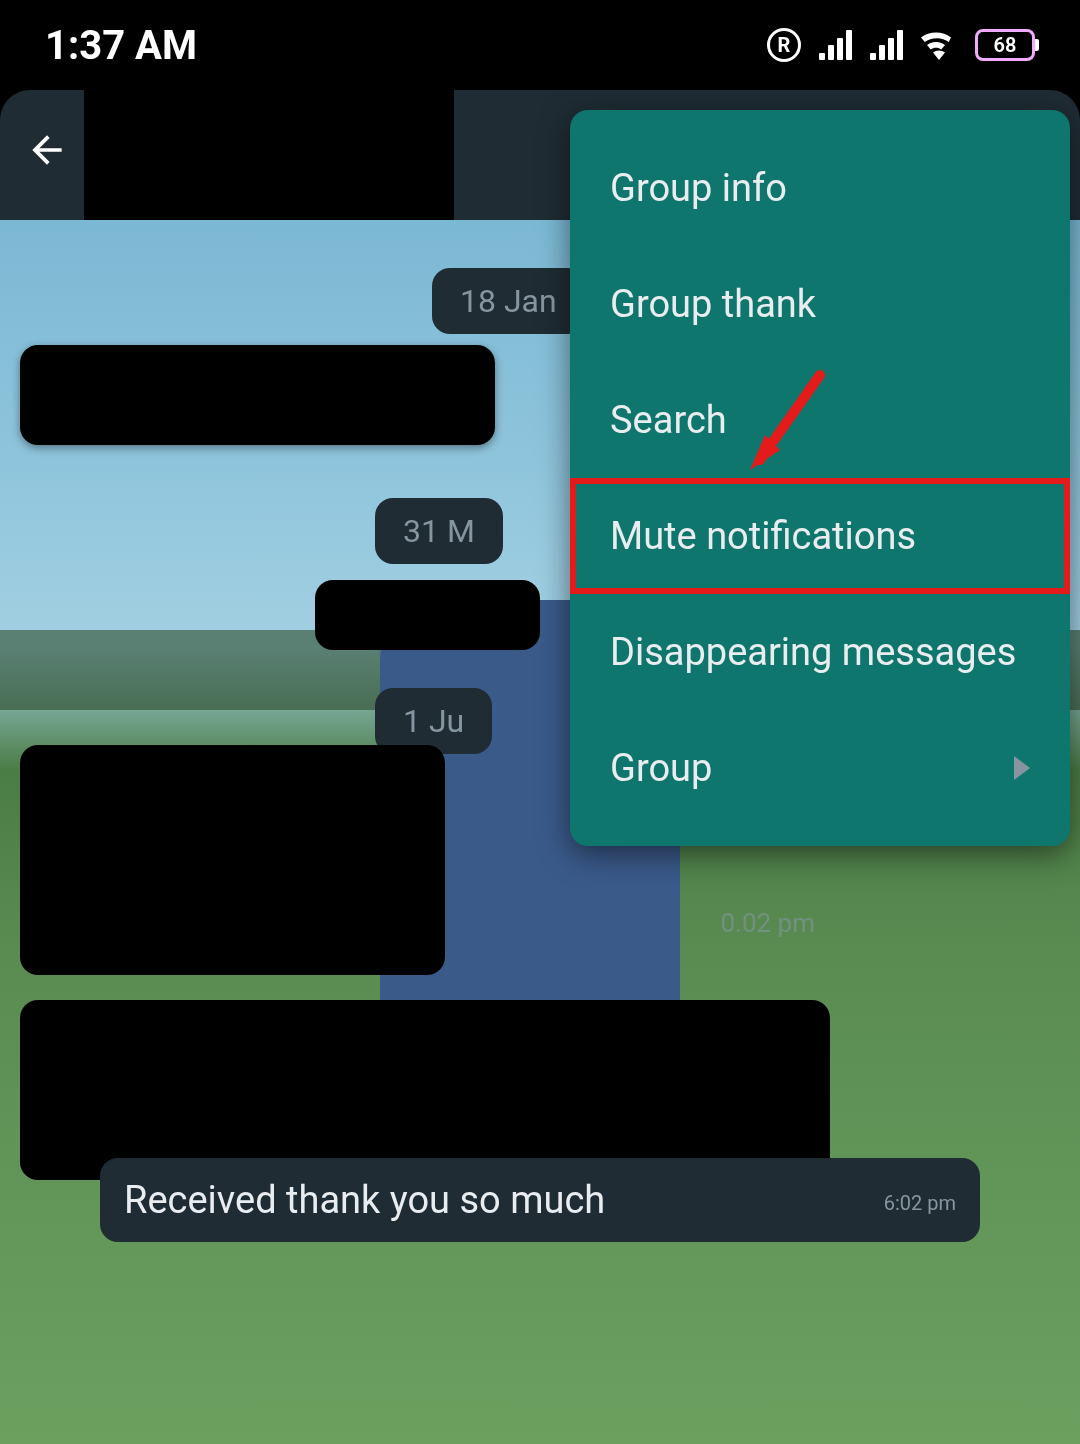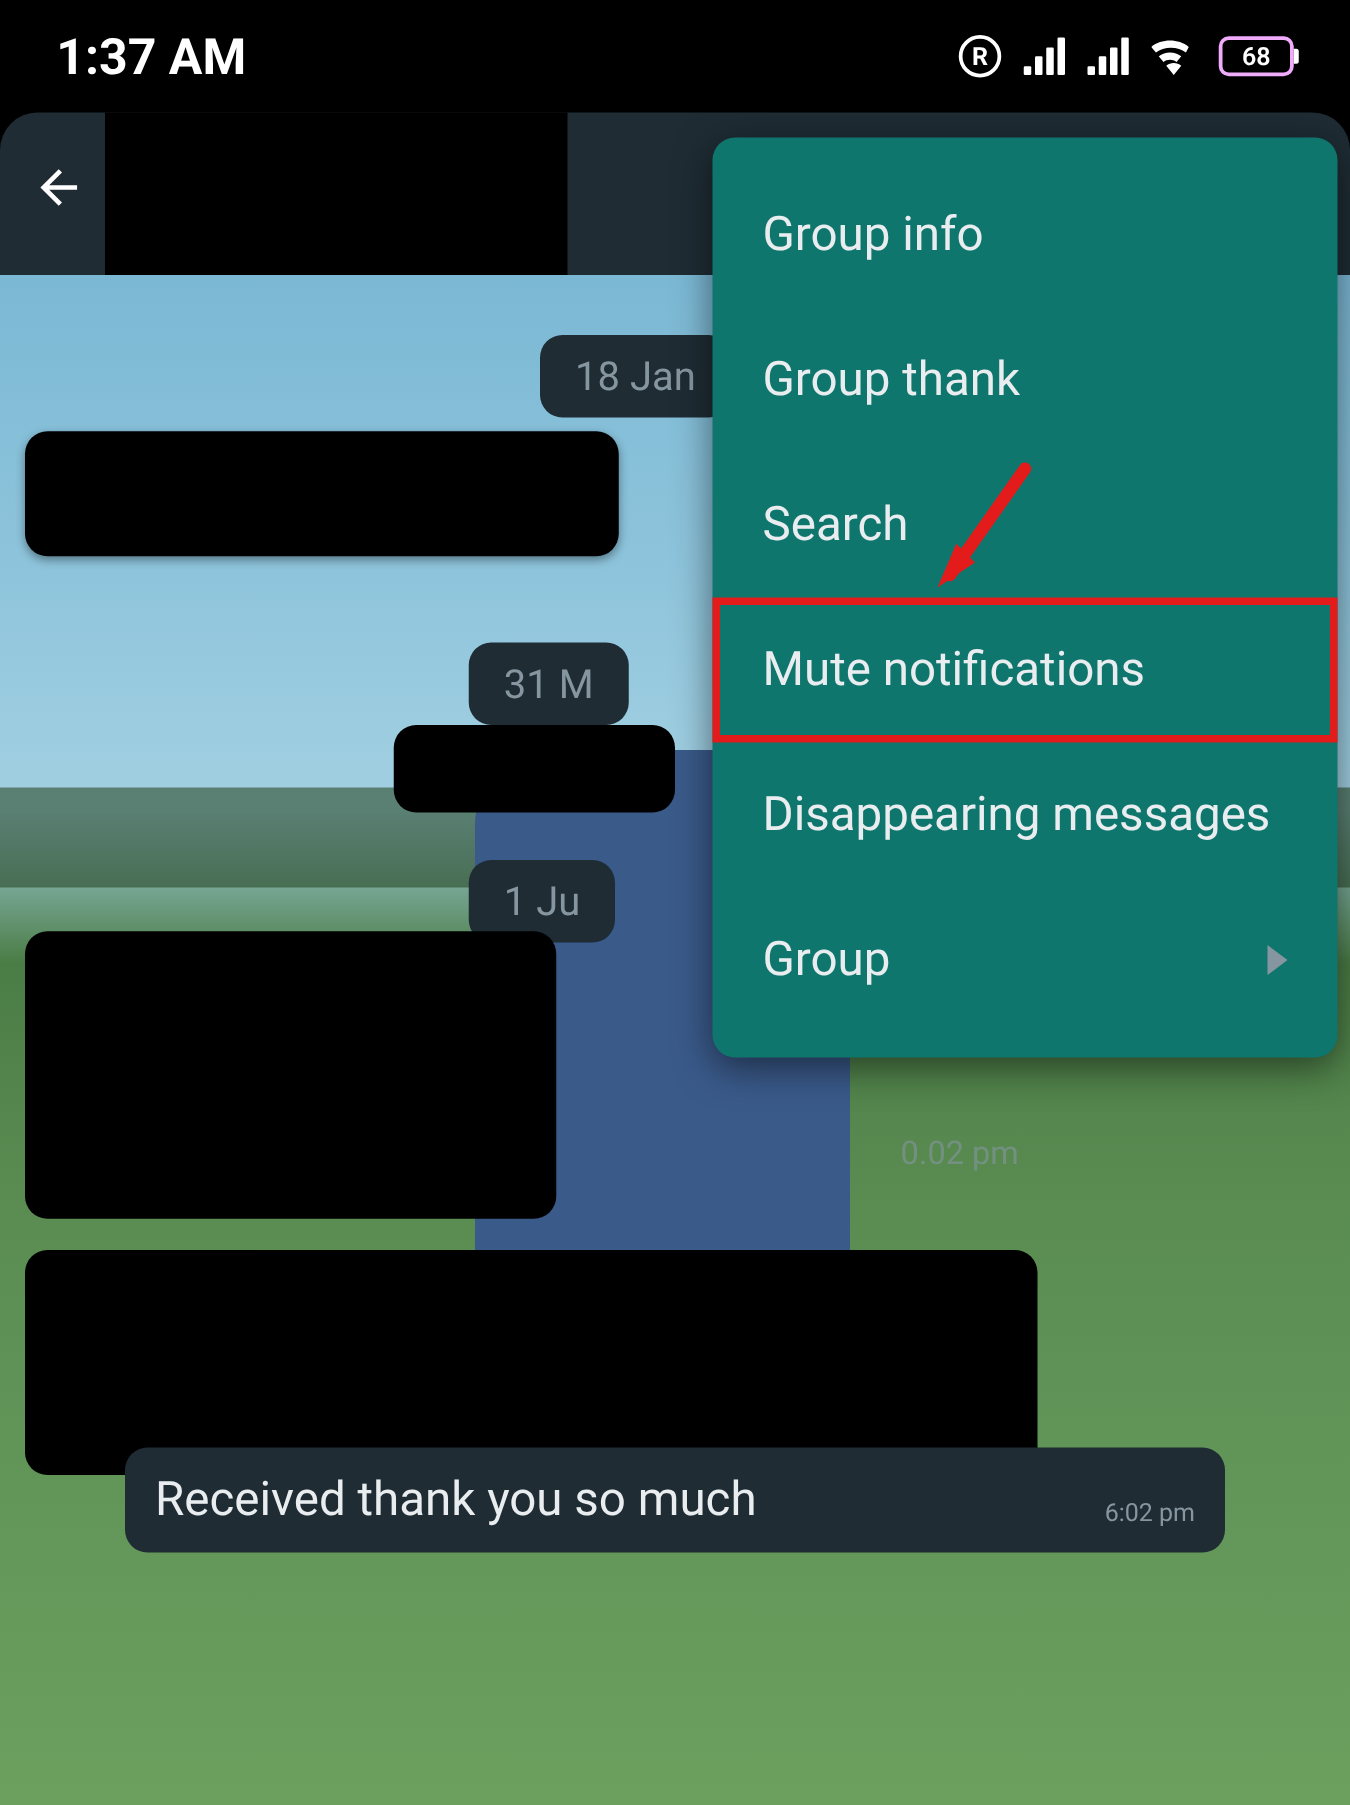--- a/index.html
+++ b/index.html
@@ -291,38 +291,38 @@
 <div class="chat-area">
   <div class="chat-bg-trees"></div>
   <div class="chat-bg-person"></div>
 
   <div class="date-chip" style="top:48px;left:404px;transform:none;margin-left:28px;">
     <span>18 Jan</span>
   </div>
 
   <div class="message-redacted" style="top:125px;left:20px;width:475px;height:100px;box-shadow:0 3px 8px rgba(0,0,0,0.4);"></div>
 
-  <div class="date-chip" style="top:278px;left:375px;transform:none;margin-top:16px;">
+  <div class="date-chip" style="top:278px;left:375px;transform:none;">
     <span>31 M</span>
   </div>
 
   <div class="message-redacted" style="top:360px;left:315px;width:225px;height:70px;"></div>
 
   <div class="date-chip" style="top:468px;left:375px;transform:none;">
     <span>1 Ju</span>
   </div>
 
   <div class="message-redacted" style="top:525px;left:20px;width:425px;height:230px;"></div>
 
   <div class="dim-time" style="top:688px;right:265px;">0.02 pm</div>
 
   <div class="message-redacted" style="top:780px;left:20px;width:810px;height:180px;"></div>
 
   <div class="message-bubble" style="top:938px;left:100px;width:880px;">
-    <div style="display:flex;align-items:flex-end;justify-content:space-between;gap:20px;">
+    <div style="display:flex;align-items:center;justify-content:space-between;gap:20px;">
       <span class="message-text">Received thank you so much</span>
       <span class="message-time">6:02 pm</span>
     </div>
   </div>
 </div>
 
 <div class="dropdown-menu">
   <div class="menu-item">
     <span>Group info</span>
   </div>

